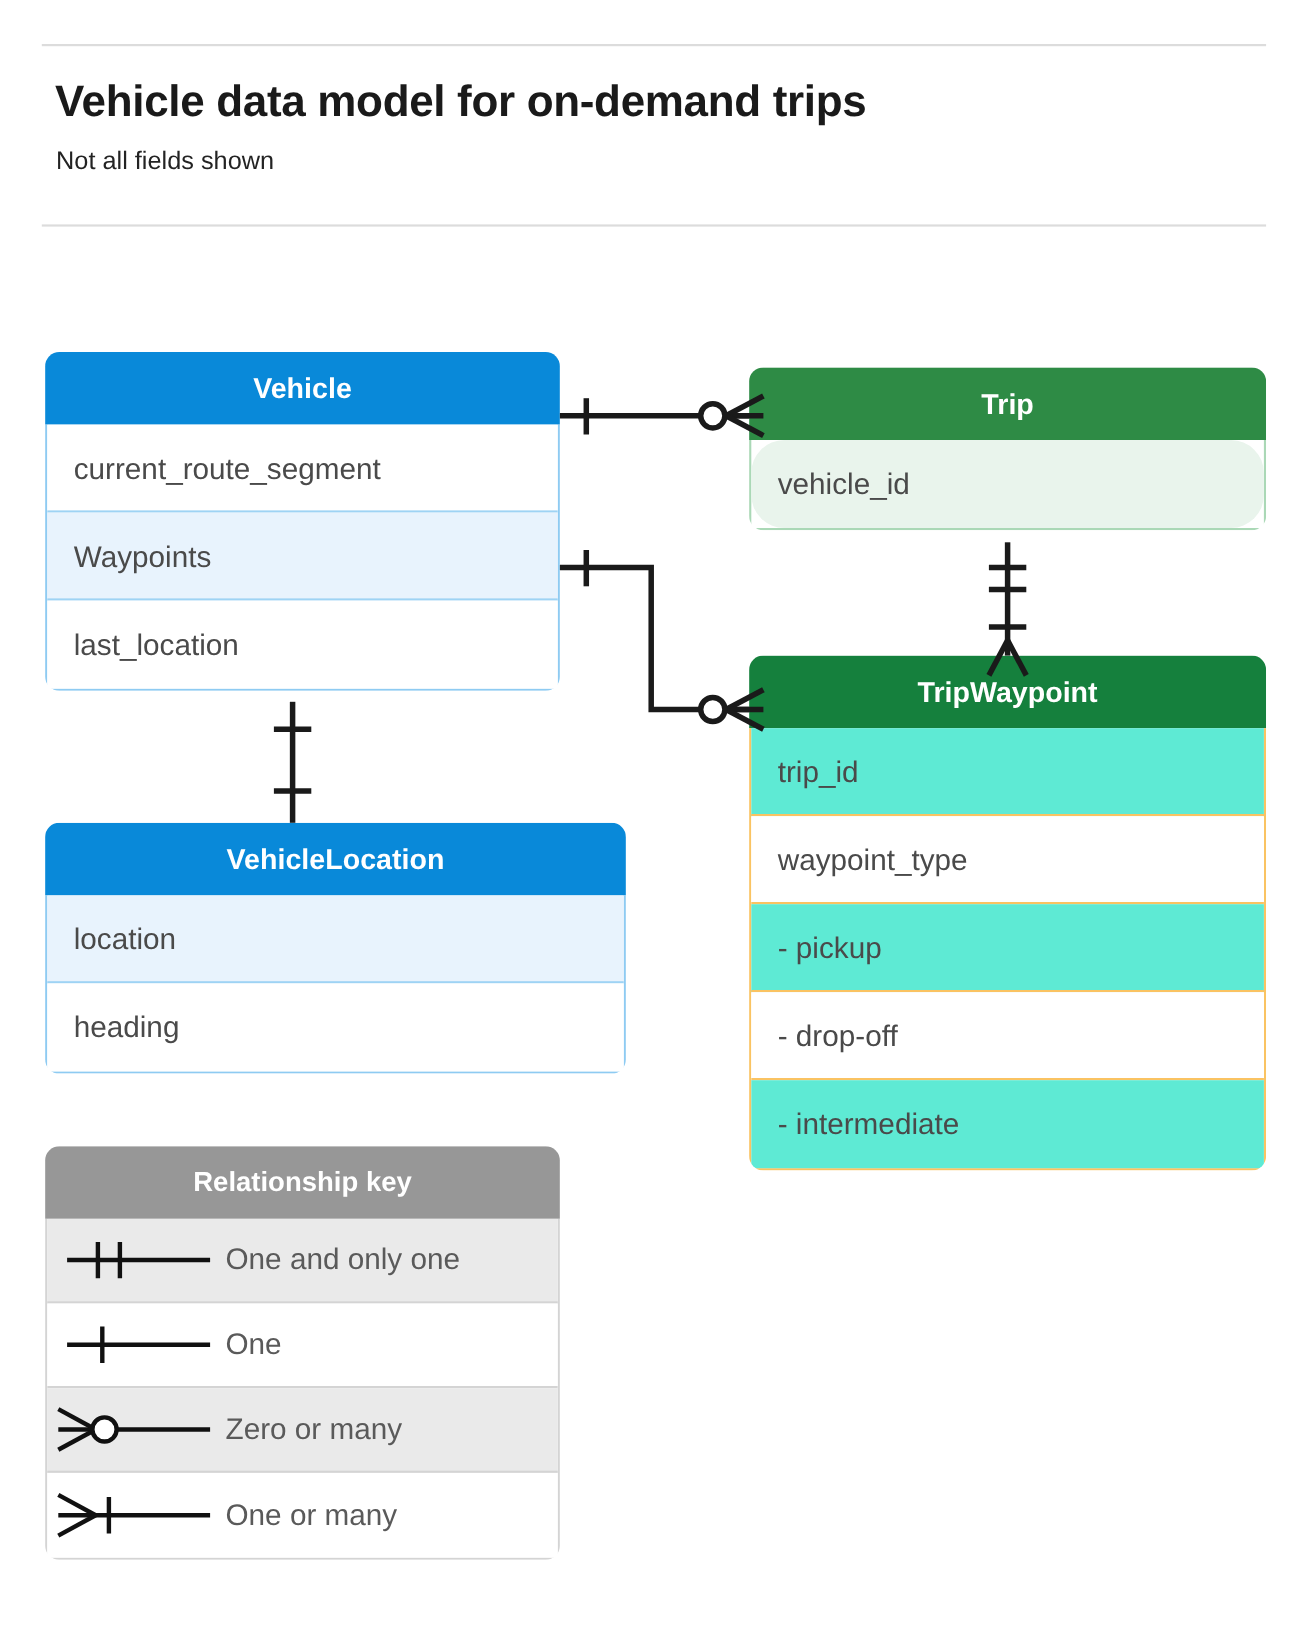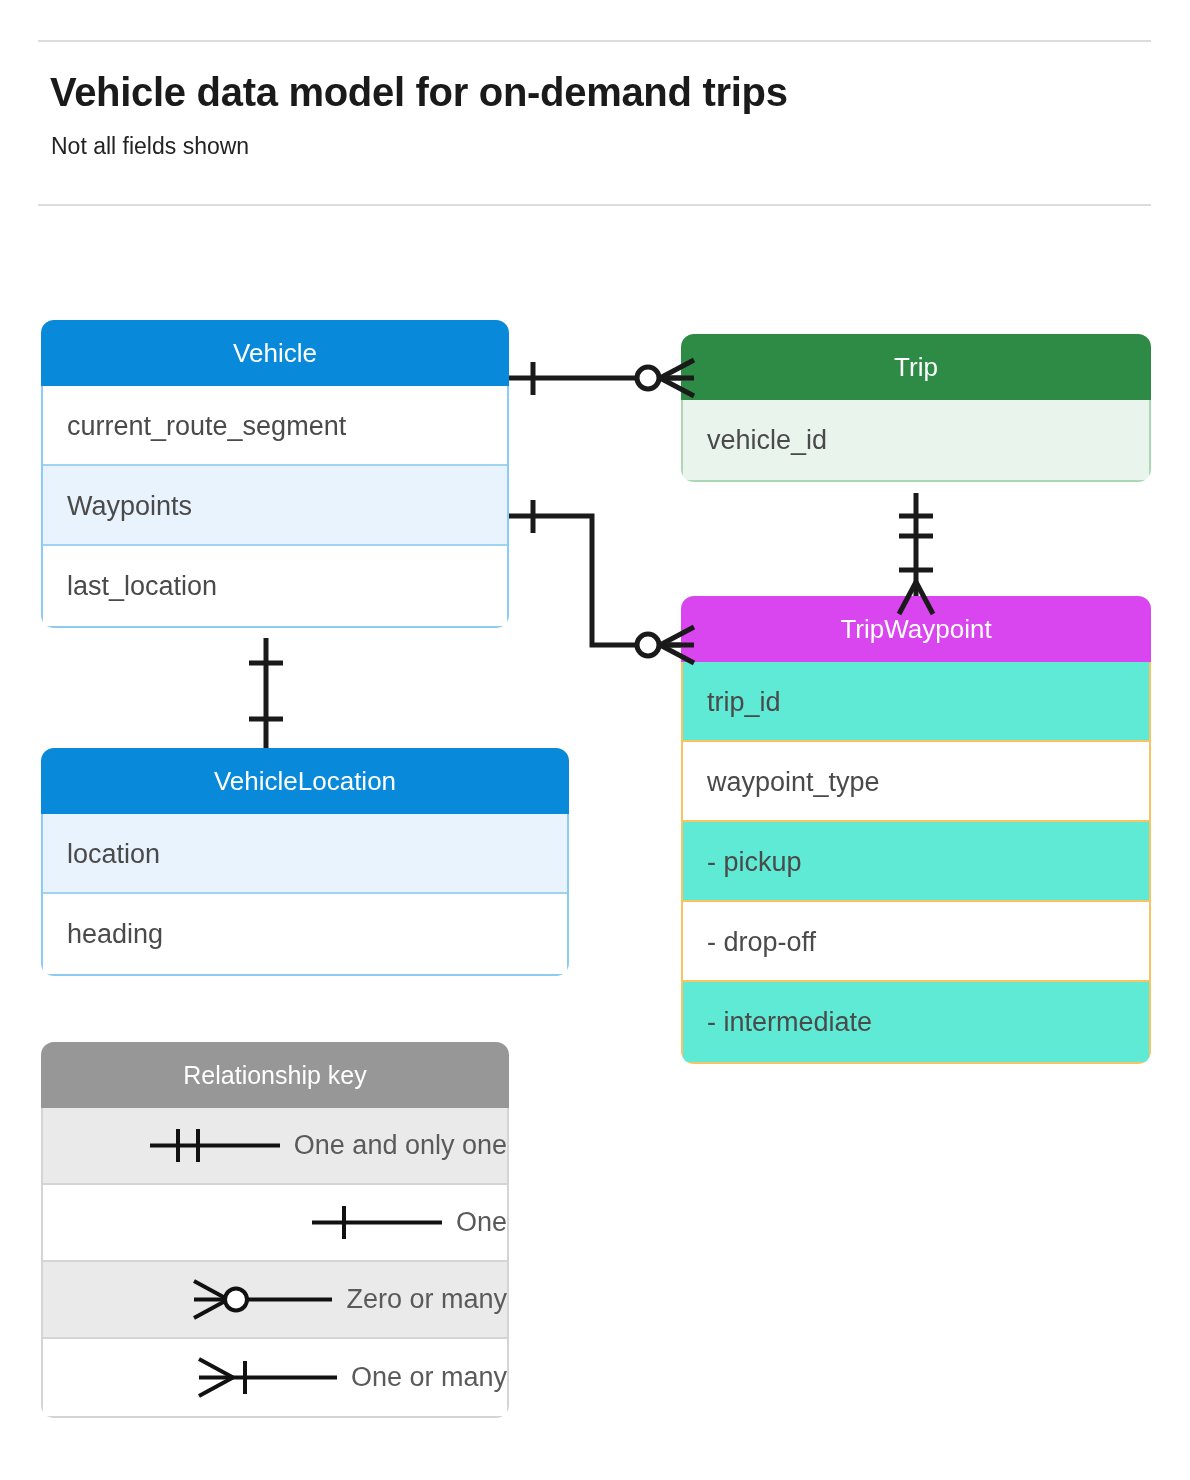--- a/index.html
+++ b/index.html
@@ -51,21 +51,21 @@
     border-radius: 13px;
     overflow: hidden;
     box-sizing: border-box;
   }
   .entity-header {
     height: 66px;
     line-height: 66px;
     text-align: center;
     color: #ffffff;
     font-size: 26px;
-    font-weight: normal;
+    font-weight: bold;
     box-sizing: border-box;
   }
   .entity-rows {
     box-sizing: border-box;
   }
   .row {
     height: 80px;
     line-height: 80px;
     padding-left: 24px;
     font-size: 27px;
@@ -79,26 +79,26 @@
   
   .theme-blue .entity-header { background: #0989D9; }
   .theme-blue .entity-rows   { border: 2px solid #8ecbf2; border-top: none; }
   .theme-blue .row           { border-bottom: 2px solid #9ed3f4; background: #ffffff; }
   .theme-blue .row.alt       { background: #e8f3fd; }
   .theme-blue .row:last-child{ border-bottom: none; }
 
   
   .theme-green .entity-header { background: #2E8B45; }
   .theme-green .entity-rows   { border: 2px solid #aad8b6; border-top: none; }
-  .theme-green .row           { border-bottom: 2px solid #aad8b6; background: #ffffff; }
+  .theme-green .row           { border-bottom: 2px solid #aad8b6; background: #ffffff; border-radius: 30px; }
   .theme-green .row.alt       { background: #e9f4ec; }
   .theme-green .row:last-child{ border-bottom: none; }
 
   
-  .theme-orange .entity-header { background: #d946ef; }
+  .theme-orange .entity-header { background: #15803d; }
   .theme-orange .entity-rows   { border: 2px solid #fac362; border-top: none; }
   .theme-orange .row           { border-bottom: 2px solid #fac362; background: #ffffff; }
   .theme-orange .row.alt       { background: #5eead4; }
   .theme-orange .row:last-child{ border-bottom: none; }
 
   
   .theme-gray .entity-header { background: #979797; font-size: 25px; }
   .theme-gray .entity-rows   { border: 2px solid #d4d4d4; border-top: none; }
   .theme-gray .legend-row    { border-bottom: 2px solid #d4d4d4; background: #ffffff; }
   .theme-gray .legend-row.alt{ background: #eaeaea; }
@@ -110,21 +110,20 @@
   #entity-tripwaypoint     { left: 681px; top: 596px; width: 470px; }
   #entity-vehiclelocation  { left: 41px;  top: 748px; width: 528px; }
   #legend-box              { left: 41px;  top: 1042px; width: 468px; }
 
   
   .legend-row {
     height: 77px;
     display: flex;
     align-items: center;
     box-sizing: border-box;
-    justify-content: flex-end;
   }
   .legend-symbol {
     width: 162px;
     height: 77px;
     flex: 0 0 162px;
   }
   .legend-label {
     font-size: 27px;
     color: #5a5a5a;
     white-space: nowrap;

